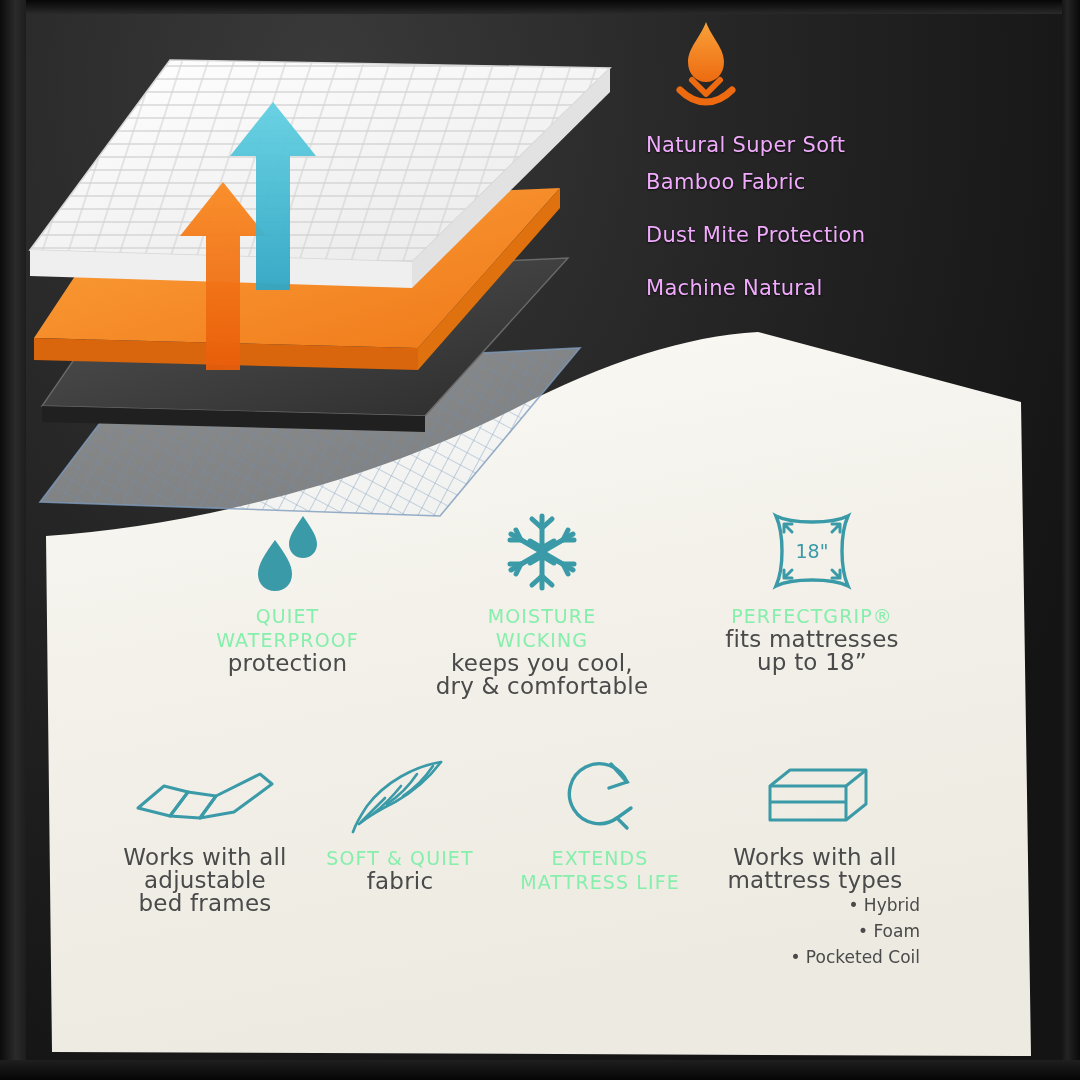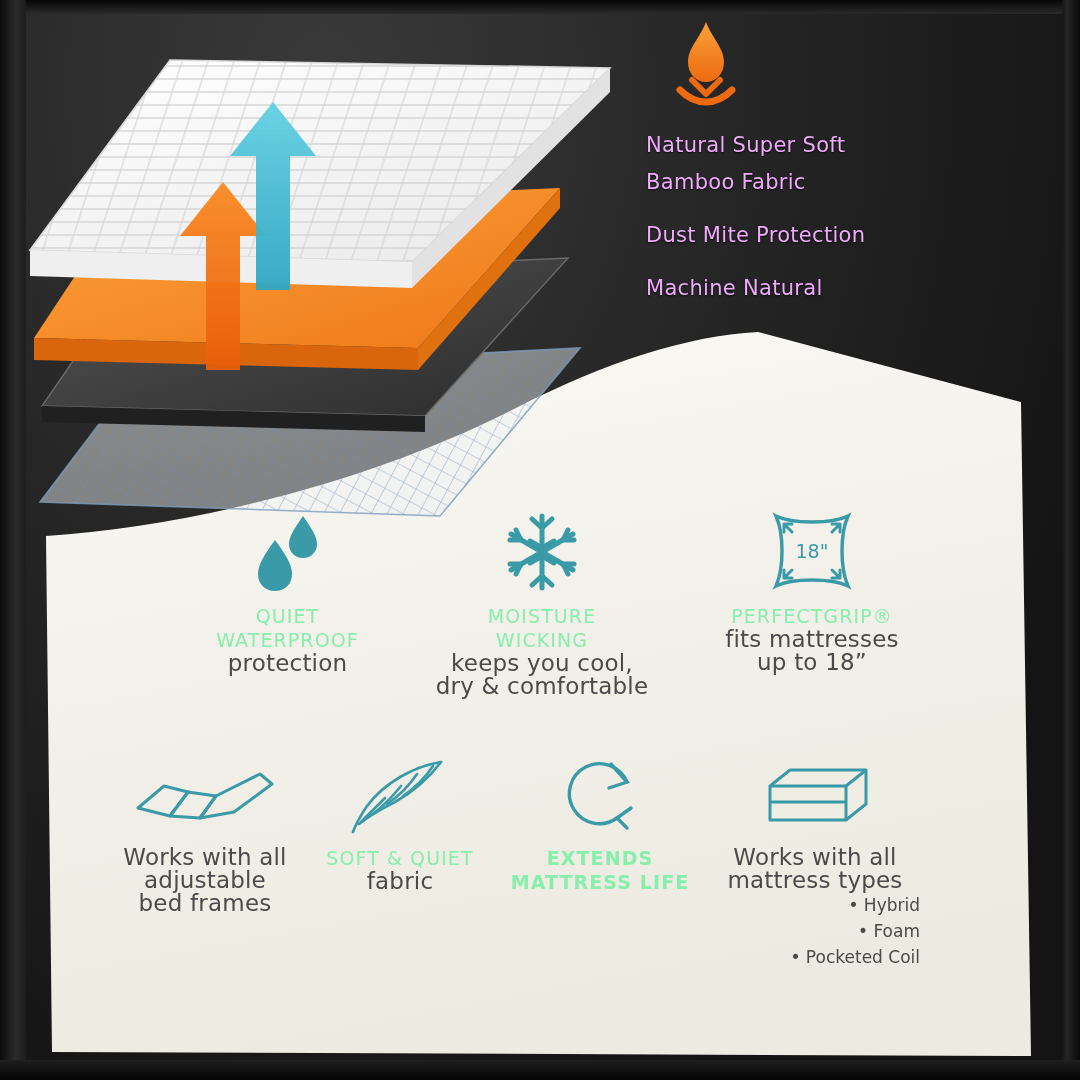--- a/index.html
+++ b/index.html
@@ -145,21 +145,21 @@
 
   
   .r1c1 { width: 215px; margin-left: 100px; }
   .r1c2 { width: 250px; margin-left: 22px; }
   .r1c3 { width: 230px; margin-left: 30px; }
 
   
   .row-2 { margin-top: 52px; margin-left: 30px; }
   .r2c1 { width: 190px; }
   .r2c2 { width: 180px; margin-left: 10px; }
-  .r2c3 { width: 200px; margin-left: 10px; font-weight: bold; }
+  .r2c3 { width: 200px; margin-left: 10px; }
   .r2c4 { width: 210px; margin-left: 10px; }
 </style>
 </head>
 <body>
 
 <div id="stage">
 
   <div class="bg-dark"></div>
   <div class="bg-edge-top"></div>
   <div class="bg-edge-left"></div>

